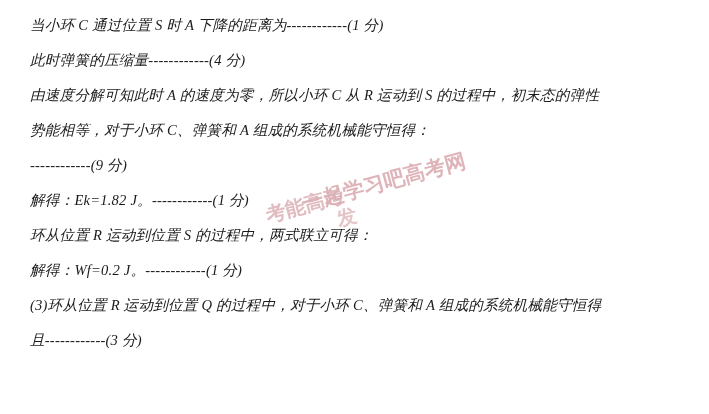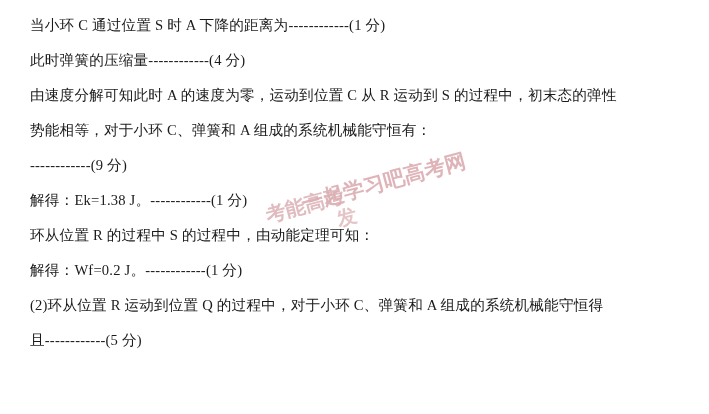--- a/index.html
+++ b/index.html
@@ -21,20 +21,21 @@
     height: 414px;
     padding: 0;
     box-sizing: border-box;
   }
   .lines {
     position: absolute;
     top: 14px;
     left: 30px;
     right: 18px;
     z-index: 2;
+    font-style: italic;
   }
   .line {
     font-size: 14.6px;
     line-height: 1.52;
     margin: 0 0 13px 0;
     white-space: pre-wrap;
     letter-spacing: 0.2px;
   }
   .line.tight {
     margin-bottom: 12px;
@@ -76,23 +77,23 @@
 
 <div class="page">
 
   <div class="watermark wm1">一起学习吧高考网</div>
   <div class="watermark wm2">考能高考</div>
   <div class="watermark wm3">发</div>
 
   <div class="lines">
     <p class="line">当小环 C 通过位置 S 时 A 下降的距离为------------(1 分)</p>
     <p class="line">此时弹簧的压缩量------------(4 分)</p>
-    <p class="line tight">由速度分解可知此时 A 的速度为零，运动到位置 C 从 R 运动到 S 的过程中，初末态的弹性</p>
-    <p class="line">势能相等，对于小环 C、弹簧和 A 组成的系统机械能守恒有：</p>
+    <p class="line tight">由速度分解可知此时 A 的速度为零，所以小环 C 从 R 运动到 S 的过程中，初末态的弹性</p>
+    <p class="line">势能相等，对于小环 C、弹簧和 A 组成的系统机械能守恒得：</p>
     <p class="line">------------(9 分)</p>
-    <p class="line">解得：Ek=1.38 J。------------(1 分)</p>
-    <p class="line">环从位置 R 的过程中 S 的过程中，由动能定理可知：</p>
+    <p class="line">解得：Ek=1.82 J。------------(1 分)</p>
+    <p class="line">环从位置 R 运动到位置 S 的过程中，两式联立可得：</p>
     <p class="line">解得：Wf=0.2 J。------------(1 分)</p>
-    <p class="line tight">(2)环从位置 R 运动到位置 Q 的过程中，对于小环 C、弹簧和 A 组成的系统机械能守恒得</p>
-    <p class="line">且------------(5 分)</p>
+    <p class="line tight">(3)环从位置 R 运动到位置 Q 的过程中，对于小环 C、弹簧和 A 组成的系统机械能守恒得</p>
+    <p class="line">且------------(3 分)</p>
   </div>
 
 </div>
 
 </body></html>

